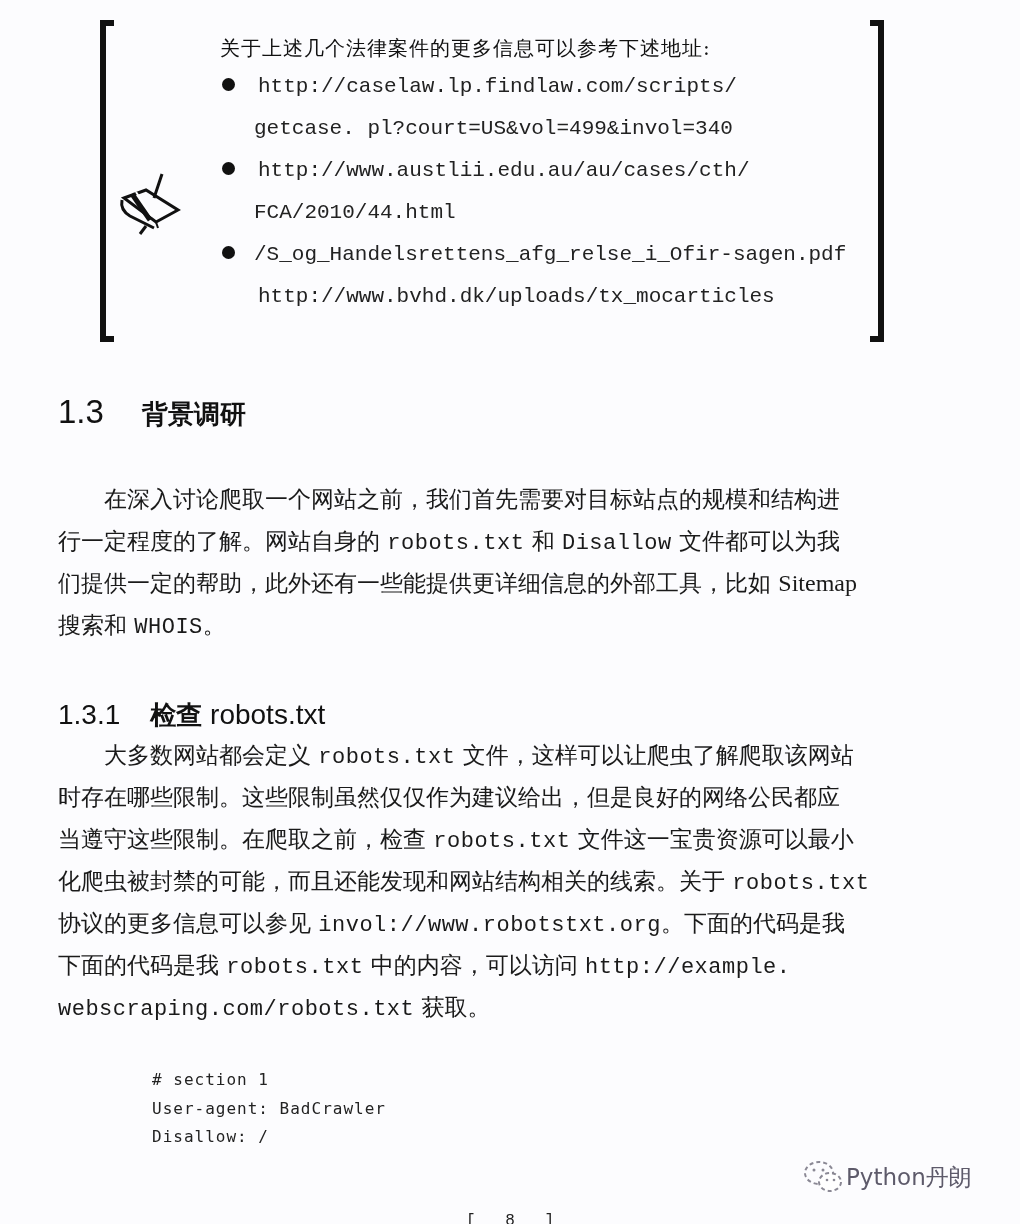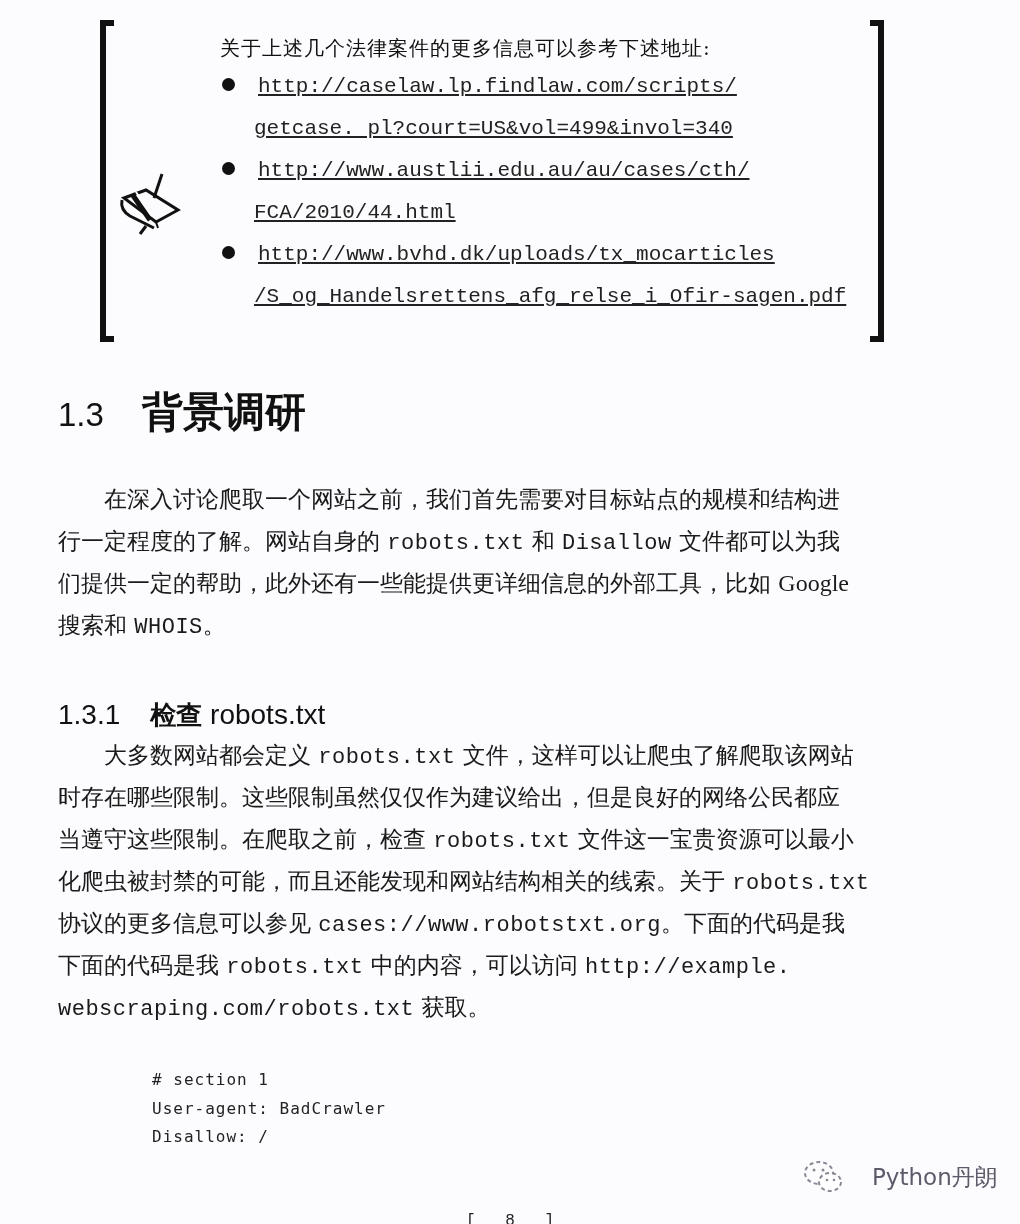--- a/index.html
+++ b/index.html
@@ -80,39 +80,38 @@
       width: 13px;
       height: 13px;
       border-radius: 50%;
       background: #111;
     }
     .note-item .line {
       display: block;
       height: 42px;
       line-height: 42px;
       white-space: nowrap;
-      text-decoration: underline;
     }
     .note-item .line.cont {
       margin-left: -4px;
     }
 
     
     .h2 {
       position: absolute;
       left: 58px;
       top: 388px;
       font-family: "Liberation Sans", "DejaVu Sans", sans-serif;
       font-size: 33px;
       line-height: 48px;
       color: #111;
       white-space: nowrap;
     }
     .h2 .num { margin-right: 38px; }
-    .h2 .txt { font-weight: bold; font-family: "DejaVu Sans", sans-serif; font-size: 41px; }
+    .h2 .txt { font-weight: bold; font-family: "DejaVu Sans", sans-serif; font-size: 26px; }
 
     .h3 {
       position: absolute;
       left: 58px;
       top: 674px;
       font-family: "Liberation Sans", "DejaVu Sans", sans-serif;
       font-size: 28px;
       line-height: 42px;
       color: #111;
       white-space: nowrap;
@@ -167,21 +166,21 @@
       white-space: pre;
     }
 
     
     .watermark {
       position: absolute;
       left: 802px;
       top: 1158px;
       display: flex;
       align-items: center;
-      gap: 26px;
+      gap: 0;
       color: #5d5a6a;
       font-family: "DejaVu Sans", sans-serif;
       font-size: 23px;
     }
     .wm-icon { width: 44px; height: 38px; }
 
     
     .page-num {
       position: absolute;
       left: 466px;
@@ -217,48 +216,48 @@
         <span class="line">http://caselaw.lp.findlaw.com/scripts/</span>
         <span class="line cont">getcase. pl?court=US&amp;vol=499&amp;invol=340</span>
       </li>
       <li class="note-item">
         <span class="bullet"></span>
         <span class="line">http://www.austlii.edu.au/au/cases/cth/</span>
         <span class="line cont">FCA/2010/44.html</span>
       </li>
       <li class="note-item">
         <span class="bullet"></span>
+        <span class="line cont">/S_og_Handelsrettens_afg_relse_i_Ofir-sagen.pdf</span>
         <span class="line">http://www.bvhd.dk/uploads/tx_mocarticles</span>
-        <span class="line cont">/S_og_Handelsrettens_afg_relse_i_Ofir-sagen.pdf</span>
       </li>
     </ul>
   </div>
 </div>
 
 <div class="h2">
   <span class="num">1.3</span><span class="txt">背景调研</span>
 </div>
 
 <div class="para para1">
   <span class="pline indent">在深入讨论爬取一个网站之前，我们首先需要对目标站点的规模和结构进</span>
   <span class="pline"><span>行一定程度的了解。网站自身的 </span><span class="mono">robots.txt</span><span> 和 </span><span class="mono">Disallow</span><span> 文件都可以为我</span></span>
-  <span class="pline"><span>们提供一定的帮助，此外还有一些能提供更详细信息的外部工具，比如 </span><span class="serif">Google</span></span>
+  <span class="pline"><span>们提供一定的帮助，此外还有一些能提供更详细信息的外部工具，比如 </span><span class="serif">Sitemap</span></span>
   <span class="pline"><span>搜索和 </span><span class="mono">WHOIS</span><span>。</span></span>
 </div>
 
 <div class="h3">
   <span class="num">1.3.1</span><span class="txt-cn">检查</span> <span>robots.txt</span>
 </div>
 
 <div class="para para2">
   <span class="pline indent"><span>大多数网站都会定义 </span><span class="mono">robots.txt</span><span> 文件，这样可以让爬虫了解爬取该网站</span></span>
   <span class="pline">时存在哪些限制。这些限制虽然仅仅作为建议给出，但是良好的网络公民都应</span>
   <span class="pline"><span>当遵守这些限制。在爬取之前，检查 </span><span class="mono">robots.txt</span><span> 文件这一宝贵资源可以最小</span></span>
   <span class="pline"><span>化爬虫被封禁的可能，而且还能发现和网站结构相关的线索。关于 </span><span class="mono">robots.txt</span></span>
-  <span class="pline"><span>协议的更多信息可以参见 </span><span class="mono">cases://www.robotstxt.org</span><span>。下面的代码是我</span></span>
+  <span class="pline"><span>协议的更多信息可以参见 </span><span class="mono">invol://www.robotstxt.org</span><span>。下面的代码是我</span></span>
   <span class="pline"><span>下面的代码是我 </span><span class="mono">robots.txt</span><span> 中的内容，可以访问 </span><span class="mono">http://example.</span></span>
   <span class="pline"><span class="mono">webscraping.com/robots.txt</span><span> 获取。</span></span>
 </div>
 
 <div class="code">
   <span class="cline"># section 1</span>
   <span class="cline">User-agent: BadCrawler</span>
   <span class="cline">Disallow: /</span>
 </div>
 

